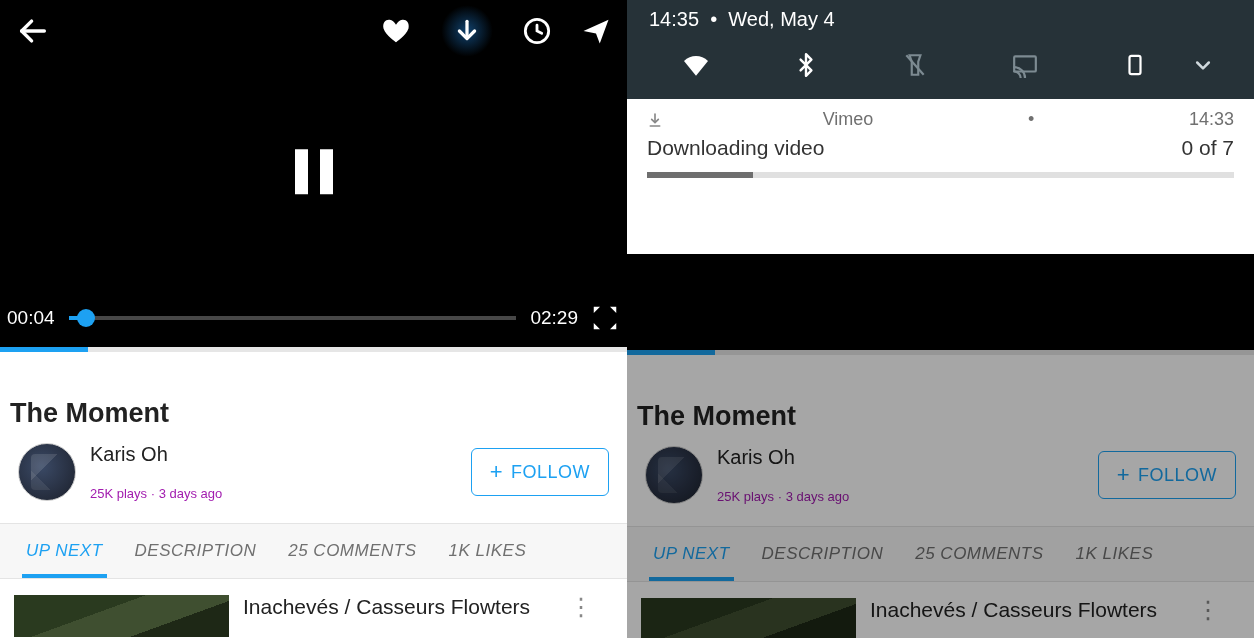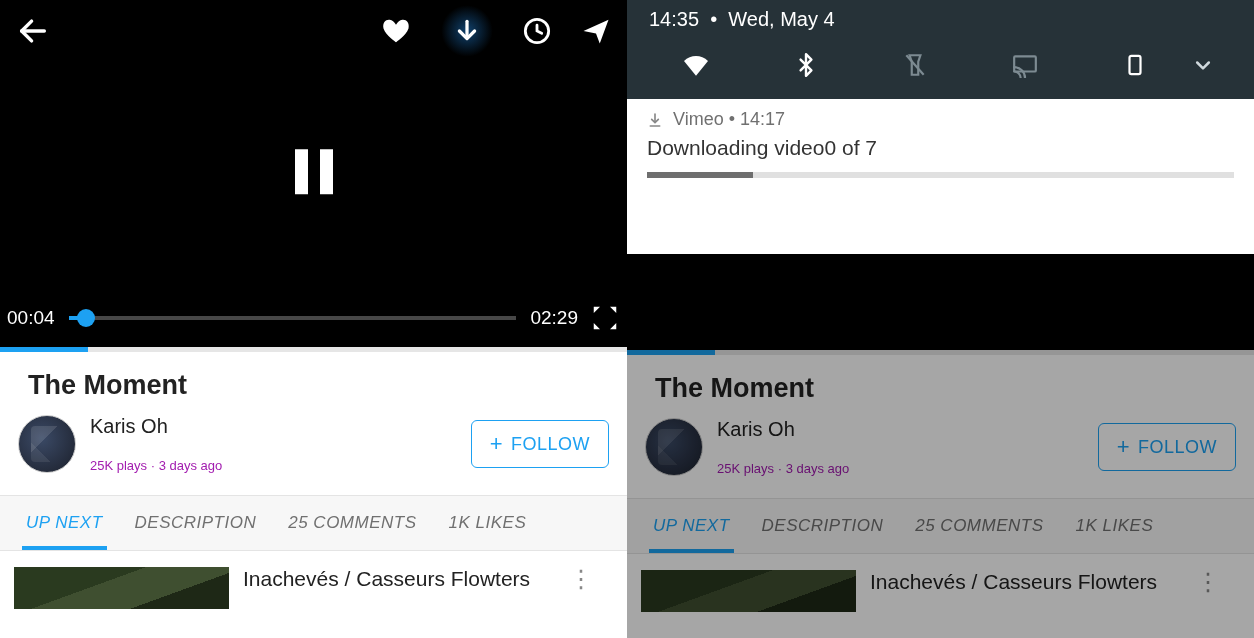--- a/index.html
+++ b/index.html
@@ -94,21 +94,22 @@
   .fullscreen svg { width: 100%; height:100%;}
   
   .page-progress {
     height: 5px; background: #e6e6e6; width: 100%;
   }
   .page-progress-fill {
     height: 100%; width: 14%; background: #1da1f2;
   }
   
   .title-row {
-    padding: 18px 18px 10px 28px;
+    padding: 18px 18px 10px 10px;
+    margin-top: 28px;
   }
   .title {
     font-size: 27px; font-weight: 600; color: #222;
   }
   .uploader-row {
     display: flex; align-items: center;
     padding: 4px 18px 22px 18px;
   }
   .avatar {
     width: 58px; height: 58px; border-radius: 50%;
@@ -225,24 +226,25 @@
   
   .notif {
     background: #fff;
     color: #222;
     padding: 10px 20px 16px 20px;
   }
   .notif-head {
     display: flex; align-items: center;
     color: #707070; font-size: 18px;
     margin-bottom: 6px;
+    justify-content: space-between;
   }
   .notif-head .dl-icon { margin-right: 10px; color: #888;}
   .notif-title {
-    display: flex; 
+    display: flex; justify-content: space-between;
     font-size: 21px; color: #333;
     margin-bottom: 12px;
   }
   .notif-bar {
     height: 6px; background: #e0e0e0; position: relative;
   }
   .notif-fill { position: absolute; top:0; bottom:0; left:0; width: 18%; background: #6e6e6e;}
   
   .dimmed-content {
     padding-top: 254px; 
@@ -405,21 +407,21 @@
       <div class="notif-head">
         <span class="dl-icon">
           <svg width="16" height="16" viewBox="0 0 24 24" fill="none" stroke="#888" stroke-width="2.5" stroke-linecap="round">
               <line x1="12" y1="3" x2="12" y2="15"></line>
               <polyline points="7 11 12 16 17 11"></polyline>
               <line x1="5" y1="21" x2="19" y2="21"></line>
             </svg>
         </span>
         <span>Vimeo</span>
         <span>&nbsp;•&nbsp;</span>
-        <span>14:17</span>
+        <span>14:33</span>
       </div>
       <div class="notif-title">
         <span>Downloading video</span>
         <span>0 of 7</span>
       </div>
       <div class="notif-bar">
         <div class="notif-fill"></div>
       </div>
     </div>
   </div>

